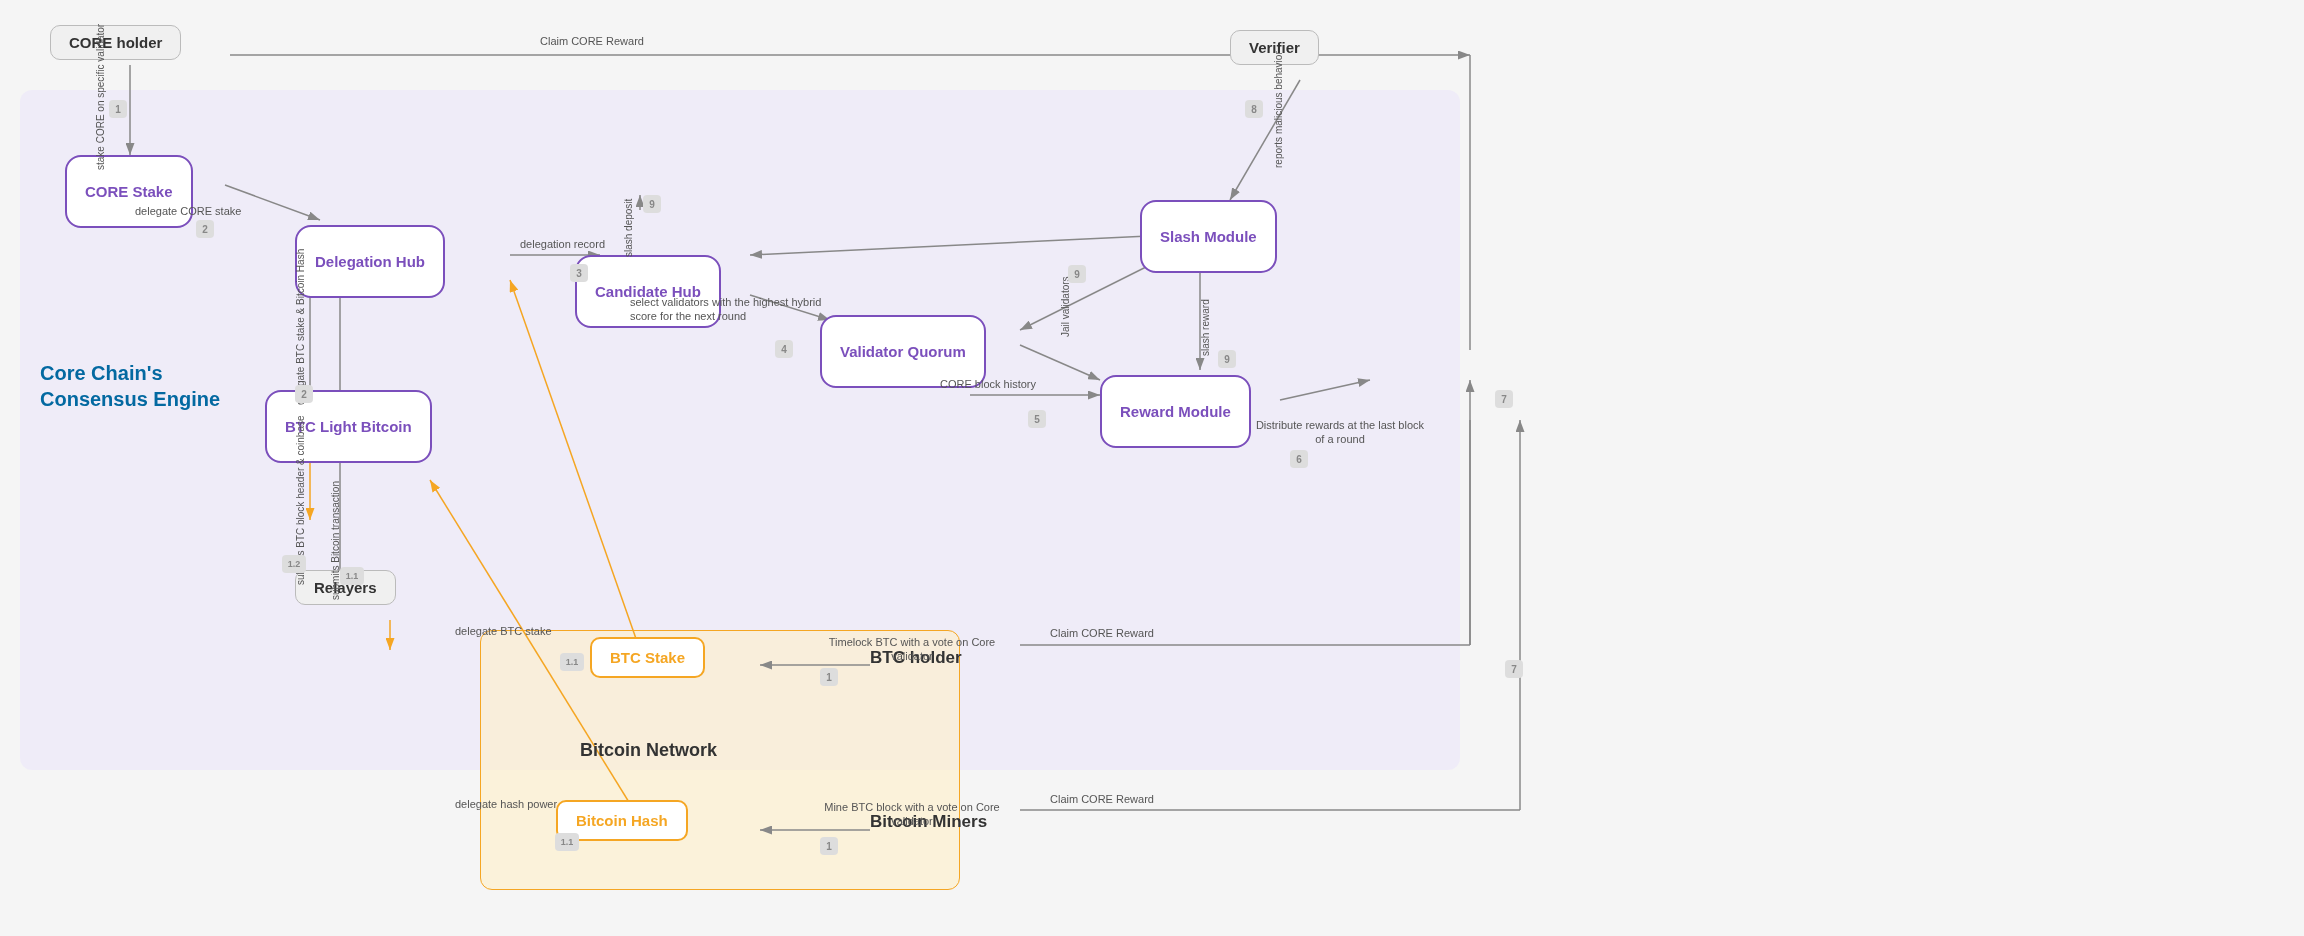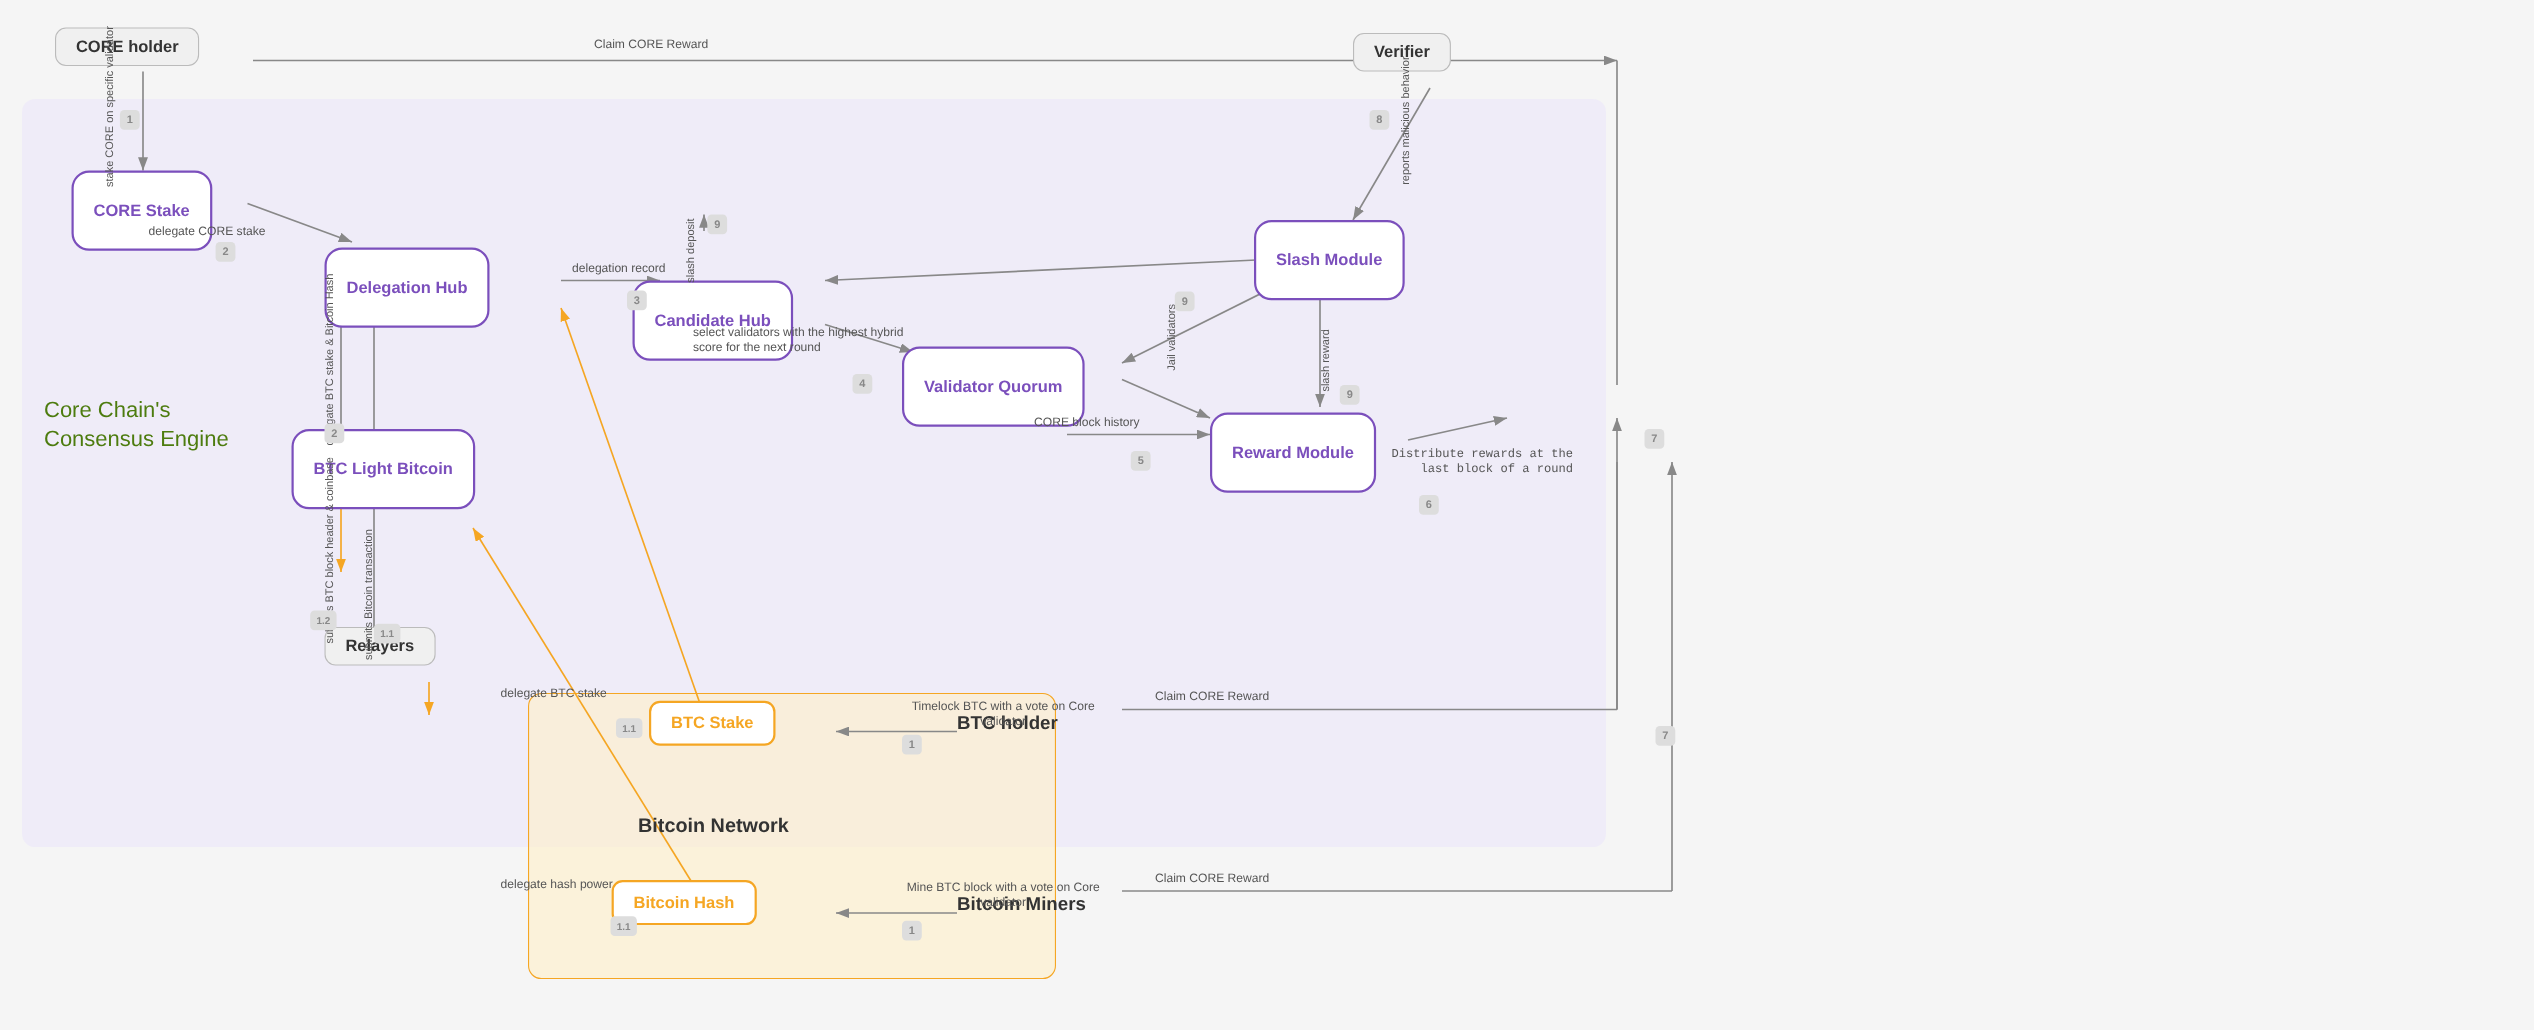--- a/index.html
+++ b/index.html
@@ -97,23 +97,23 @@
       border-radius: 4px;
       color: #888;
       font-size: 10px;
       display: flex;
       align-items: center;
       justify-content: center;
       font-weight: 600;
     }
     .title-main {
       position: absolute;
-      font-weight: 400;
+      font-weight: 700;
       font-size: 20px;
-      color: #4d7c0f;
+      color: #0369a1;
       left: 40px;
       top: 360px;
       line-height: 1.3;
     }
     .section-title {
       position: absolute;
       font-weight: 700;
       font-size: 17px;
       color: #333;
     }
@@ -328,21 +328,21 @@
   </div>
 
   <div class="label" style="left:940px; top:378px;">
     <span>CORE block history</span>
   </div>
 
   <div class="step-badge" style="left:1028px; top:410px;">
     <span>5</span>
   </div>
 
-  <div class="label" style="left:1250px; top:406px; max-width:180px; line-height:1.3; text-align:right;font-family:Liberation Mono, monospace;">
+  <div class="label" style="left:1250px; top:418px; max-width:180px; line-height:1.3; text-align:center;">
     <span>Distribute rewards at the last block
 of a round</span>
   </div>
 
   <div class="step-badge" style="left:1290px; top:450px;">
     <span>6</span>
   </div>
 
   <div class="step-badge" style="left:1495px; top:390px;">
     <span>7</span>

